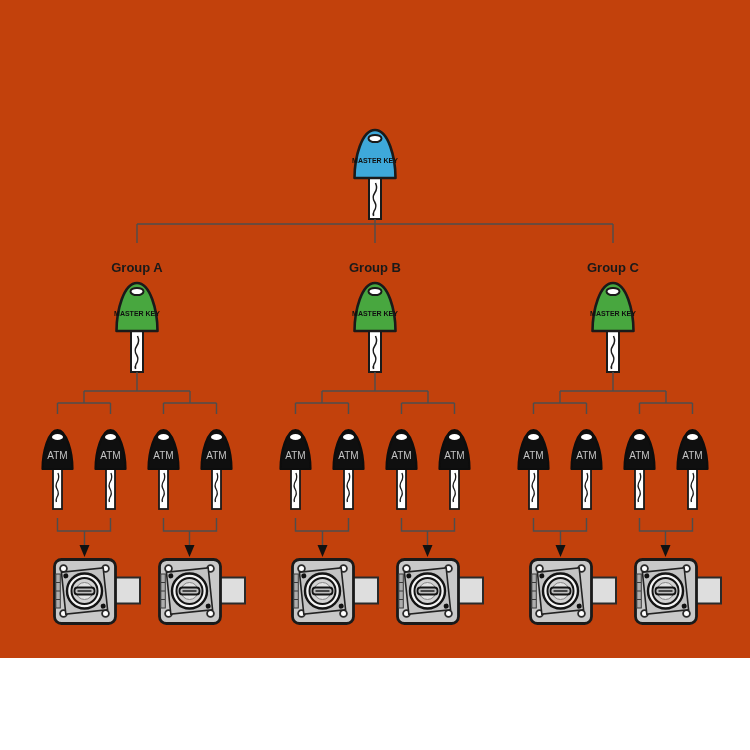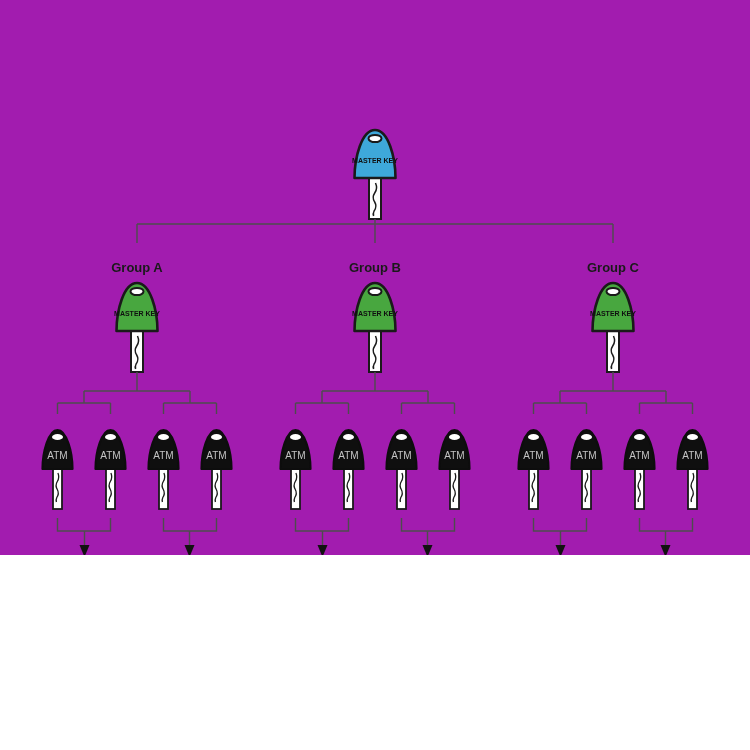--- a/index.html
+++ b/index.html
@@ -7,22 +7,22 @@
     margin: 0;
     padding: 0;
     background: #ffffff;
     width: 750px;
     height: 750px;
     font-family: "Liberation Sans", sans-serif;
   }
   #canvas {
     position: relative;
     width: 750px;
-    height: 555px;
-    background: #a21caf;
+    height: 658px;
+    background: #c2410c;
     overflow: hidden;
   }
   svg text { user-select: none; }
   .group-label {
     font-family: "Liberation Sans", sans-serif;
     font-size: 13px;
     font-weight: bold;
     fill: #1a1a1a;
     text-anchor: middle;
   }

